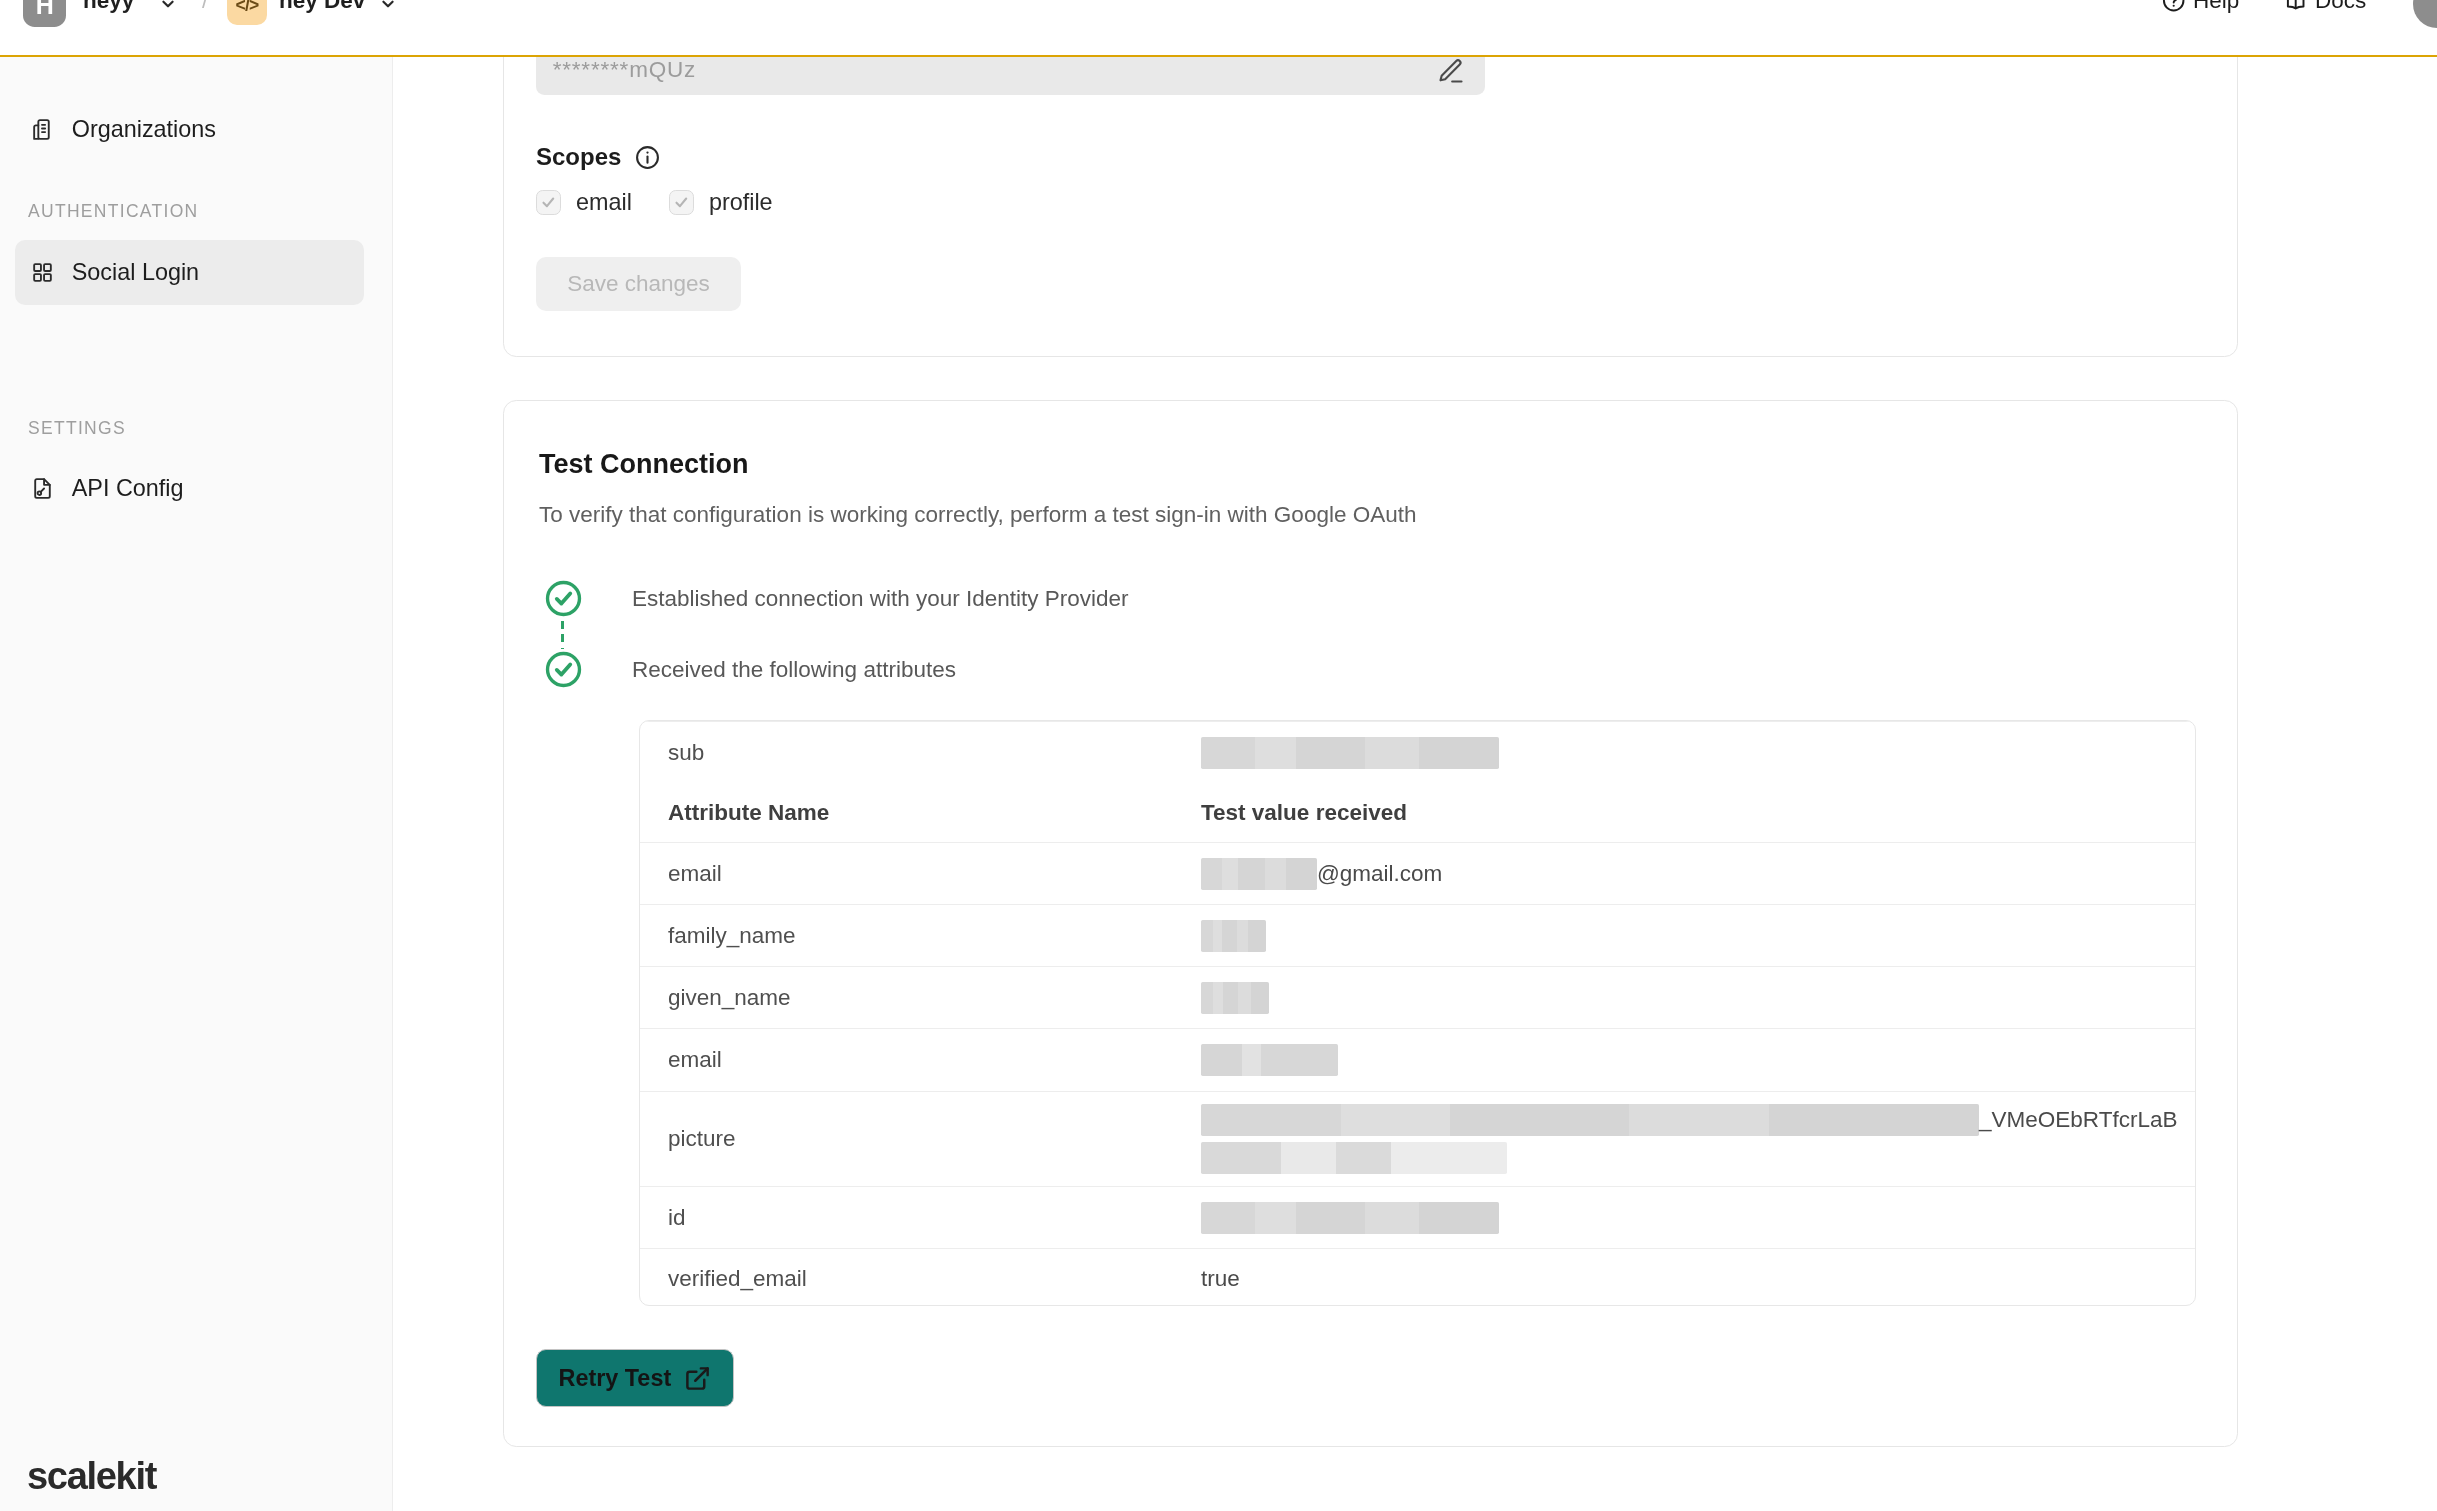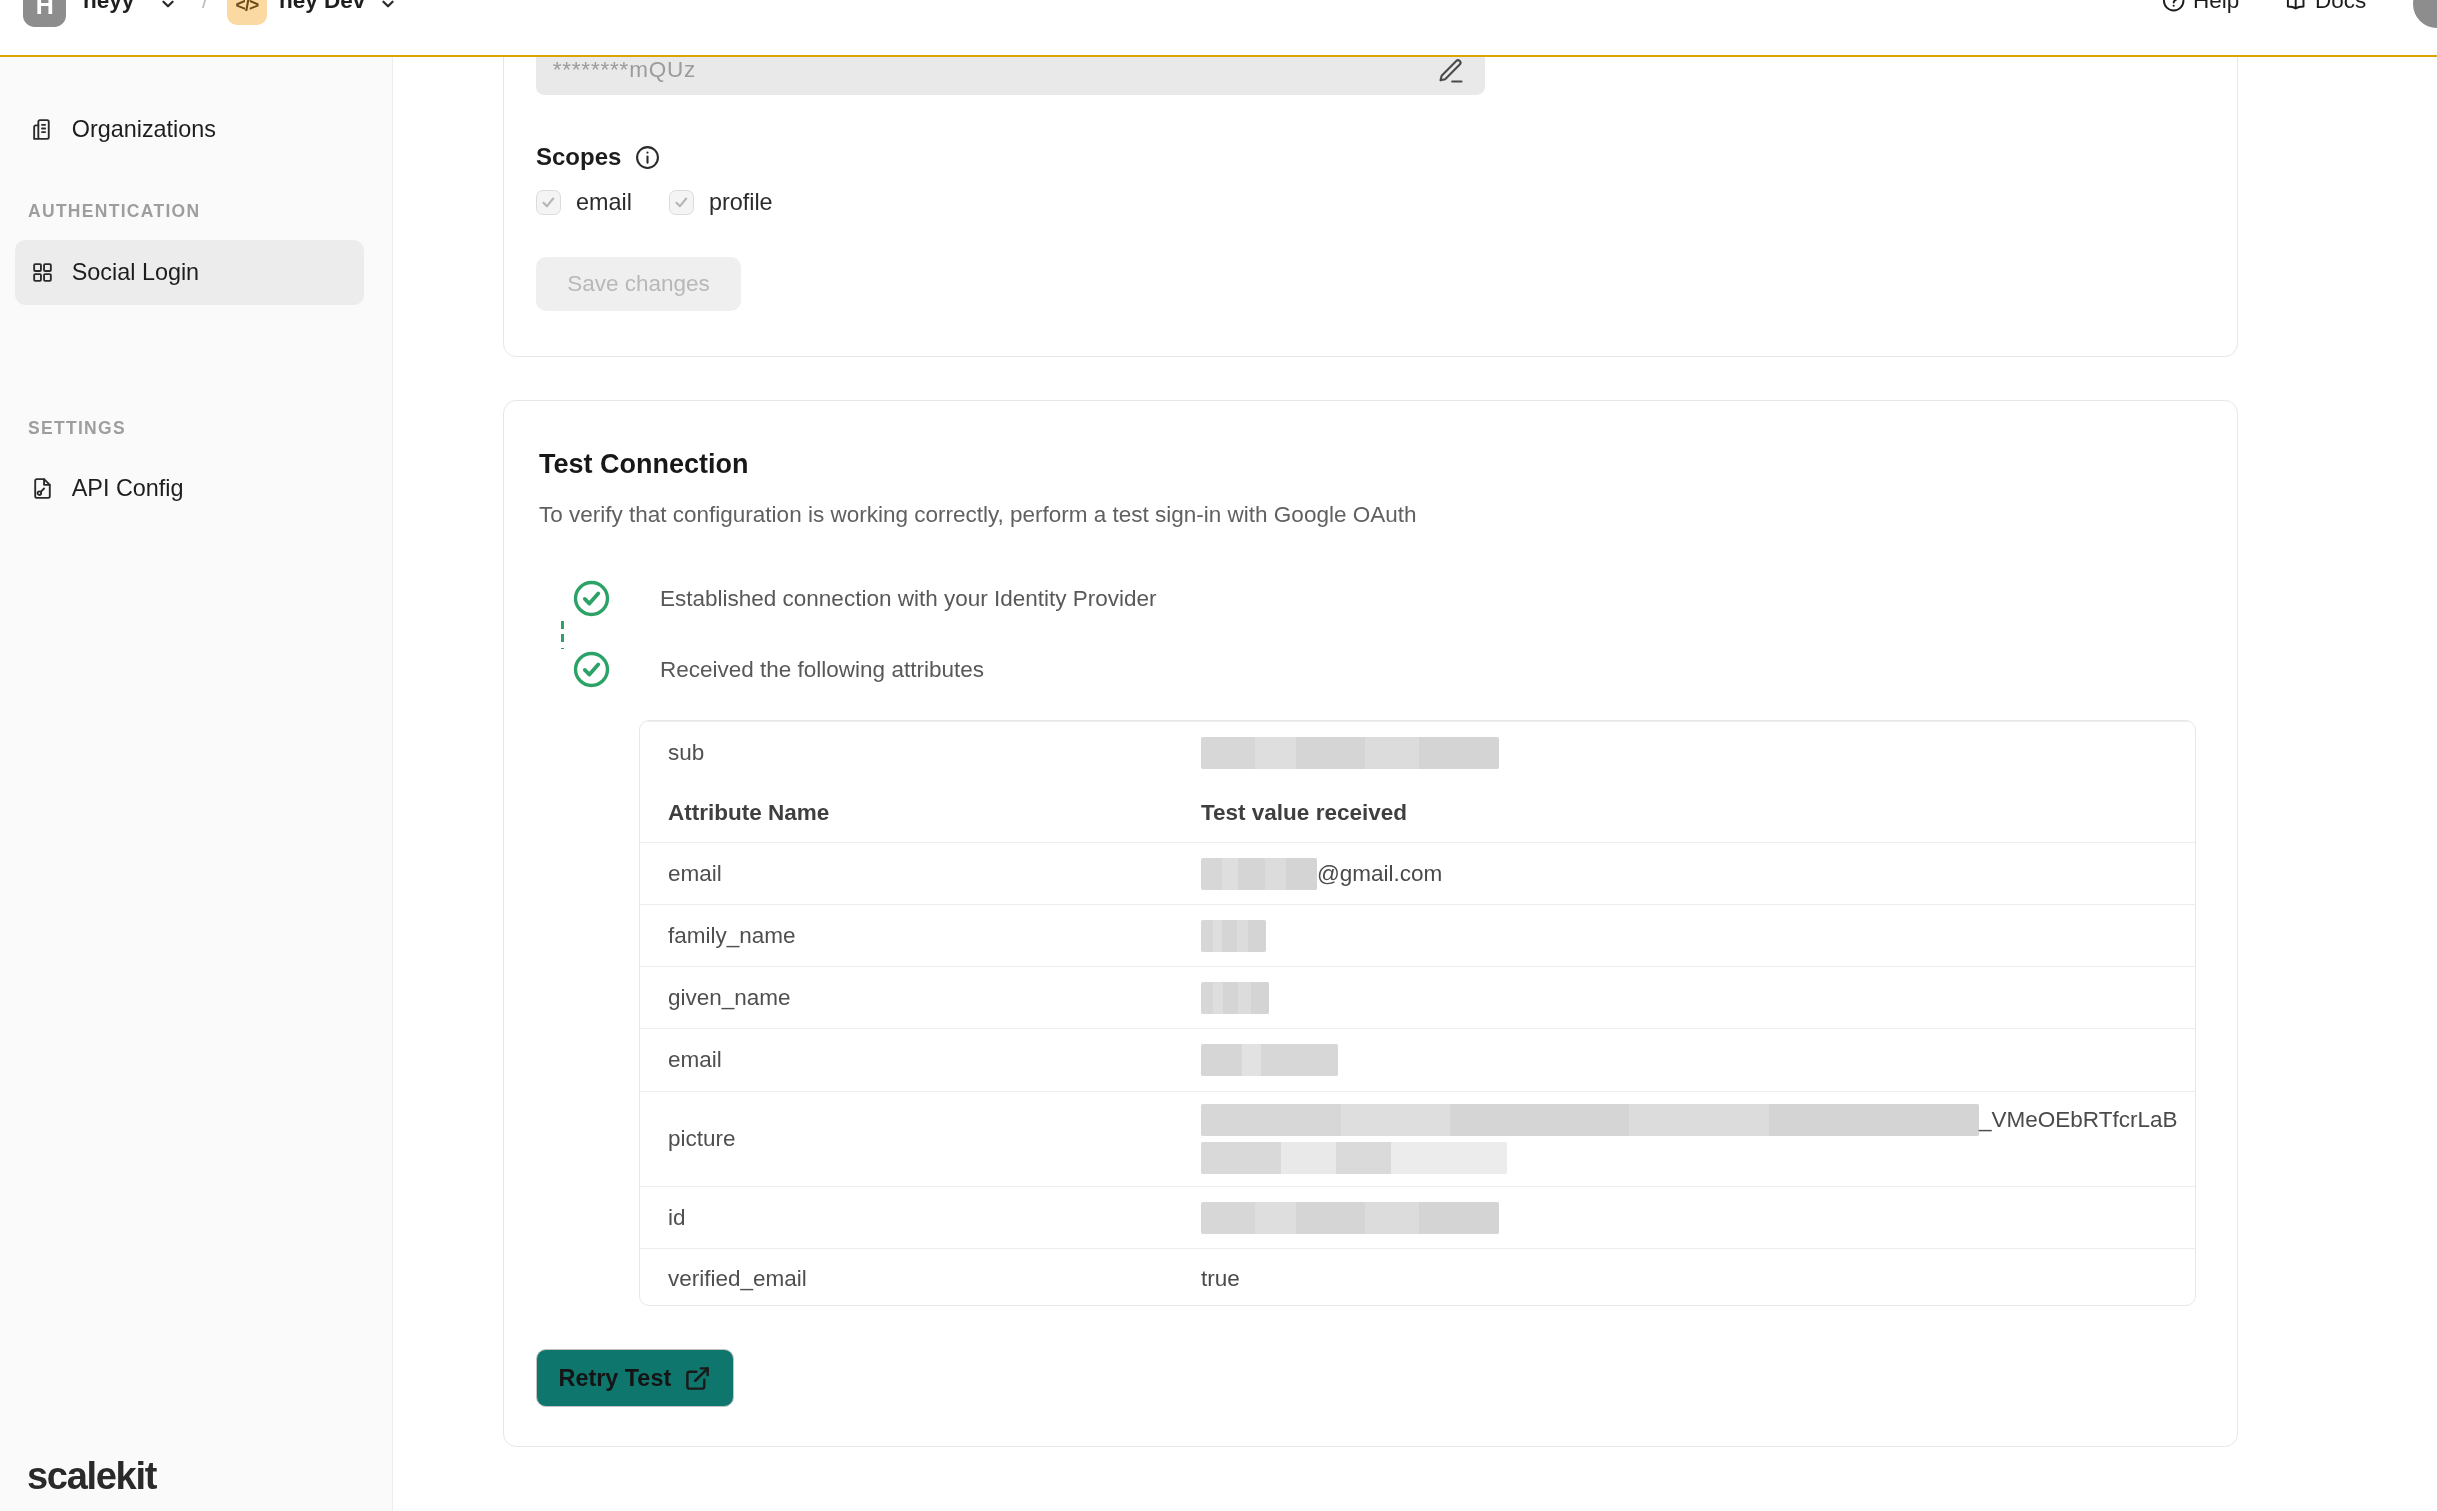--- a/index.html
+++ b/index.html
@@ -24,21 +24,21 @@
   .tb-avatar{left:2413px;top:-20px;width:48px;height:48px;border-radius:50%;background:#8d8d8d;}
   .tb-ic{display:inline-flex;}
 
   
   .sidebar{position:absolute;left:0;top:55px;width:392px;height:1457px;background:#fafafa;
            border-right:1.7px solid #ededed;z-index:10;}
   .sb-item{position:absolute;left:0;width:392px;display:flex;align-items:center;gap:16.7px;
            padding-left:30px;box-sizing:border-box;font-size:23.4px;color:#1d1d1d;}
   .sb-item .sb-ic{display:inline-flex;color:#2b2b2b;flex:0 0 auto;}
   .sb-organizations{top:46px;height:57px;}
-  .sb-sec{position:absolute;left:28px;font-size:17.5px;font-weight:700;letter-spacing:1.3px;
+  .sb-sec{position:absolute;left:28px;font-size:17.5px;font-weight:400;letter-spacing:1.3px;
           color:#9e9e9e;}
   .sb-sec-auth{top:146px;}
   .sb-active{position:absolute;left:15px;top:185px;width:349px;height:65px;background:#ececec;
              border-radius:10px;}
   .sb-social{top:189px;height:57px;}
   .sb-sso{top:259px;height:57px;}
   .sb-sec-settings{top:363px;}
   .sb-apiconfig{top:405px;height:57px;}
   .sb-logo{position:absolute;left:27px;top:1400px;font-size:38px;font-weight:700;color:#2a2a2a;
            letter-spacing:-1.3px;}
@@ -59,21 +59,21 @@
   .checks-row{position:absolute;left:536px;top:189px;display:flex;align-items:center;gap:37px;}
   .check-opt{display:flex;align-items:center;gap:15px;font-size:23.4px;color:#2b2b2b;}
   .checkbox{width:25px;height:25px;border-radius:6.7px;background:#f4f4f4;border:1.7px solid #dcdcdc;
             box-sizing:border-box;display:flex;align-items:center;justify-content:center;color:#b5b5b5;}
   .save-btn{position:absolute;left:536px;top:257px;width:205px;height:54px;background:#efefef;
             border:none;border-radius:10px;font-family:inherit;font-size:22.5px;font-weight:500;color:#b8b8b8;}
 
   
   .tc-title{position:absolute;left:539px;top:449px;font-size:27px;font-weight:600;color:#181818;}
   .tc-desc{position:absolute;left:539px;top:502px;font-size:22.5px;color:#606060;}
-  .step{position:absolute;display:flex;align-items:center;gap:50px;left:573px;}
+  .step{position:absolute;display:flex;align-items:center;gap:50px;left:545px;}
   .step1{top:580px;}
   .step2{top:651px;}
   .step-text{font-size:22.5px;color:#585858;}
   .step-connector{position:absolute;left:561px;top:621px;width:3.3px;height:28px;
     background:repeating-linear-gradient(to bottom,#2da266 0 7.5px,transparent 7.5px 13.3px);}
 
   .attr-table{position:absolute;left:639px;top:720px;width:1557px;height:586px;
               border:1.7px solid #e7e7e7;border-radius:10px;box-sizing:border-box;overflow:hidden;
               display:flex;flex-direction:column;background:#fff;}
   .trow{display:flex;align-items:center;box-sizing:border-box;border-top:1.7px solid #ededed;flex:0 0 auto;}

